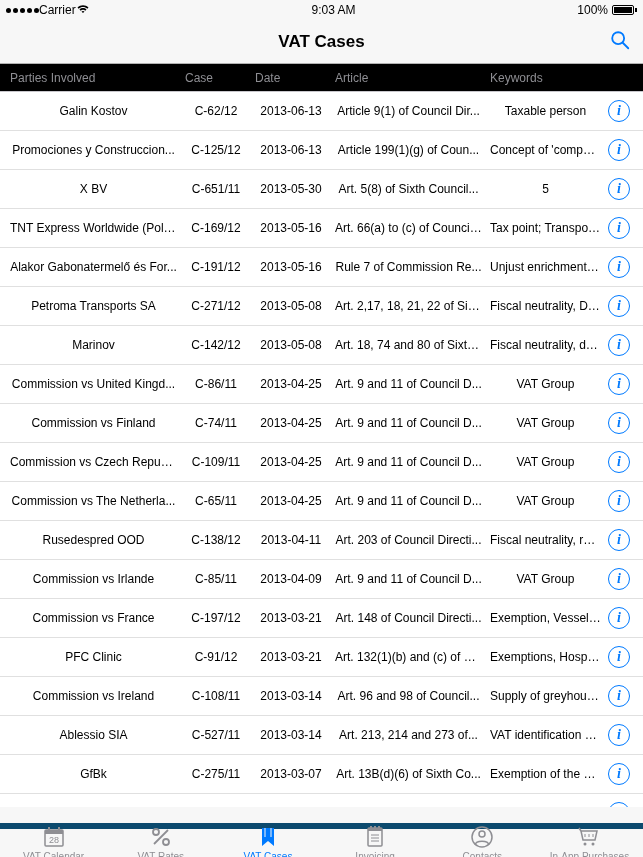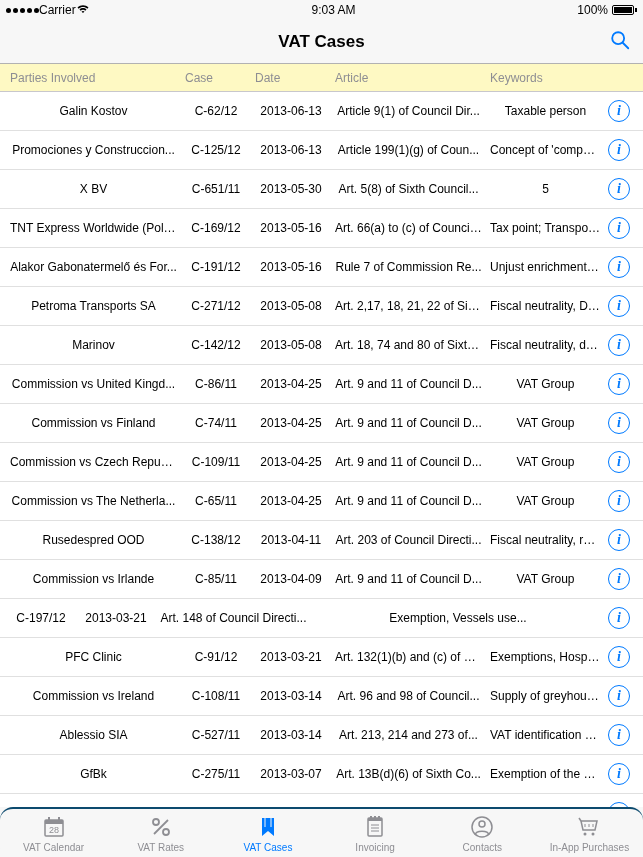--- a/index.html
+++ b/index.html
@@ -15,38 +15,38 @@
 .battery-body { width: 22px; height: 10px; border: 1px solid #000; border-radius: 2px; padding: 1px; }
 .battery-fill { width: 100%; height: 100%; background: #000; }
 .battery-tip { width: 2px; height: 4px; background: #000; margin-left: 1px; }
 
 
 .nav-bar { height: 44px; background: #f7f7f7; border-bottom: 1px solid #b2b2b2; display: flex; align-items: center; justify-content: center; position: relative; }
 .nav-title { font-size: 17px; font-weight: 600; color: #000; }
 .nav-search { position: absolute; right: 12px; color: #007aff; }
 
 
-.header-row { height: 28px; background: #fef9c3; display: flex; align-items: center; padding: 0 10px; font-size: 12px; color: #8e8e93; border-bottom: 1px solid #c8c7cc; }
+.header-row { height: 28px; background: #000000; display: flex; align-items: center; padding: 0 10px; font-size: 12px; color: #8e8e93; border-bottom: 1px solid #c8c7cc; }
 .col-parties { width: 175px; padding-right: 8px; overflow: hidden; white-space: nowrap; text-overflow: ellipsis; }
 .col-case { width: 70px; padding-right: 8px; }
 .col-date { width: 80px; padding-right: 8px; }
 .col-article { width: 155px; padding-right: 8px; overflow: hidden; white-space: nowrap; text-overflow: ellipsis; }
 .col-keywords { flex: 1; overflow: hidden; white-space: nowrap; text-overflow: ellipsis; padding-right: 4px; }
 .col-info { width: 28px; display: flex; align-items: center; justify-content: center; }
 
 
 .table { height: 715px; overflow-y: auto; background: #fff; text-align: center; }
 .row { min-height: 36px; display: flex; align-items: center; padding: 8px 10px; font-size: 12px; color: #000; border-bottom: 1px solid #e0e0e0; }
 .row .col-parties, .row .col-case, .row .col-date, .row .col-article, .row .col-keywords { color: #000; }
 
 
 .info-icon { width: 22px; height: 22px; border: 1.5px solid #007aff; border-radius: 50%; display: flex; align-items: center; justify-content: center; color: #007aff; font-family: Georgia, serif; font-style: italic; font-weight: bold; font-size: 14px; line-height: 1; }
 
 
-.tab-bar { position: absolute; bottom: 0; left: 0; right: 0; height: 50px; background: #f7f7f7; border-top: 2px solid #0c4a6e; display: flex; border-radius: 13px; }
+.tab-bar { position: absolute; bottom: 0; left: 0; right: 0; height: 34px; background: #f7f7f7; border-top: 6px solid #0c4a6e; display: flex; }
 .tab { flex: 1; display: flex; flex-direction: column; align-items: center; justify-content: center; gap: 2px; color: #8e8e93; font-size: 10px; }
 .tab.active { color: #007aff; }
 .tab-icon { width: 26px; height: 26px; display: flex; align-items: center; justify-content: center; }
 .tab-icon svg { width: 24px; height: 24px; }
 
 
 .wifi-icon svg { width: 14px; height: 10px; }
 .search-icon svg { width: 22px; height: 22px; }
 </style>
 </head>
@@ -250,20 +250,21 @@
       <div class="col-date">2013-04-09</div>
       <div class="col-article">Art. 9 and 11 of Council D...</div>
       <div class="col-keywords">VAT Group</div>
       <div class="col-info">
         <div class="info-icon">
           <span>i</span>
         </div>
       </div>
     </div>
     <div class="row">
+      <div class="col-parties">Commission vs France</div>
       <div class="col-case">C-197/12</div>
       <div class="col-date">2013-03-21</div>
       <div class="col-article">Art. 148 of Council Directi...</div>
       <div class="col-keywords">Exemption, Vessels use...</div>
       <div class="col-info">
         <div class="info-icon">
           <span>i</span>
         </div>
       </div>
     </div>

